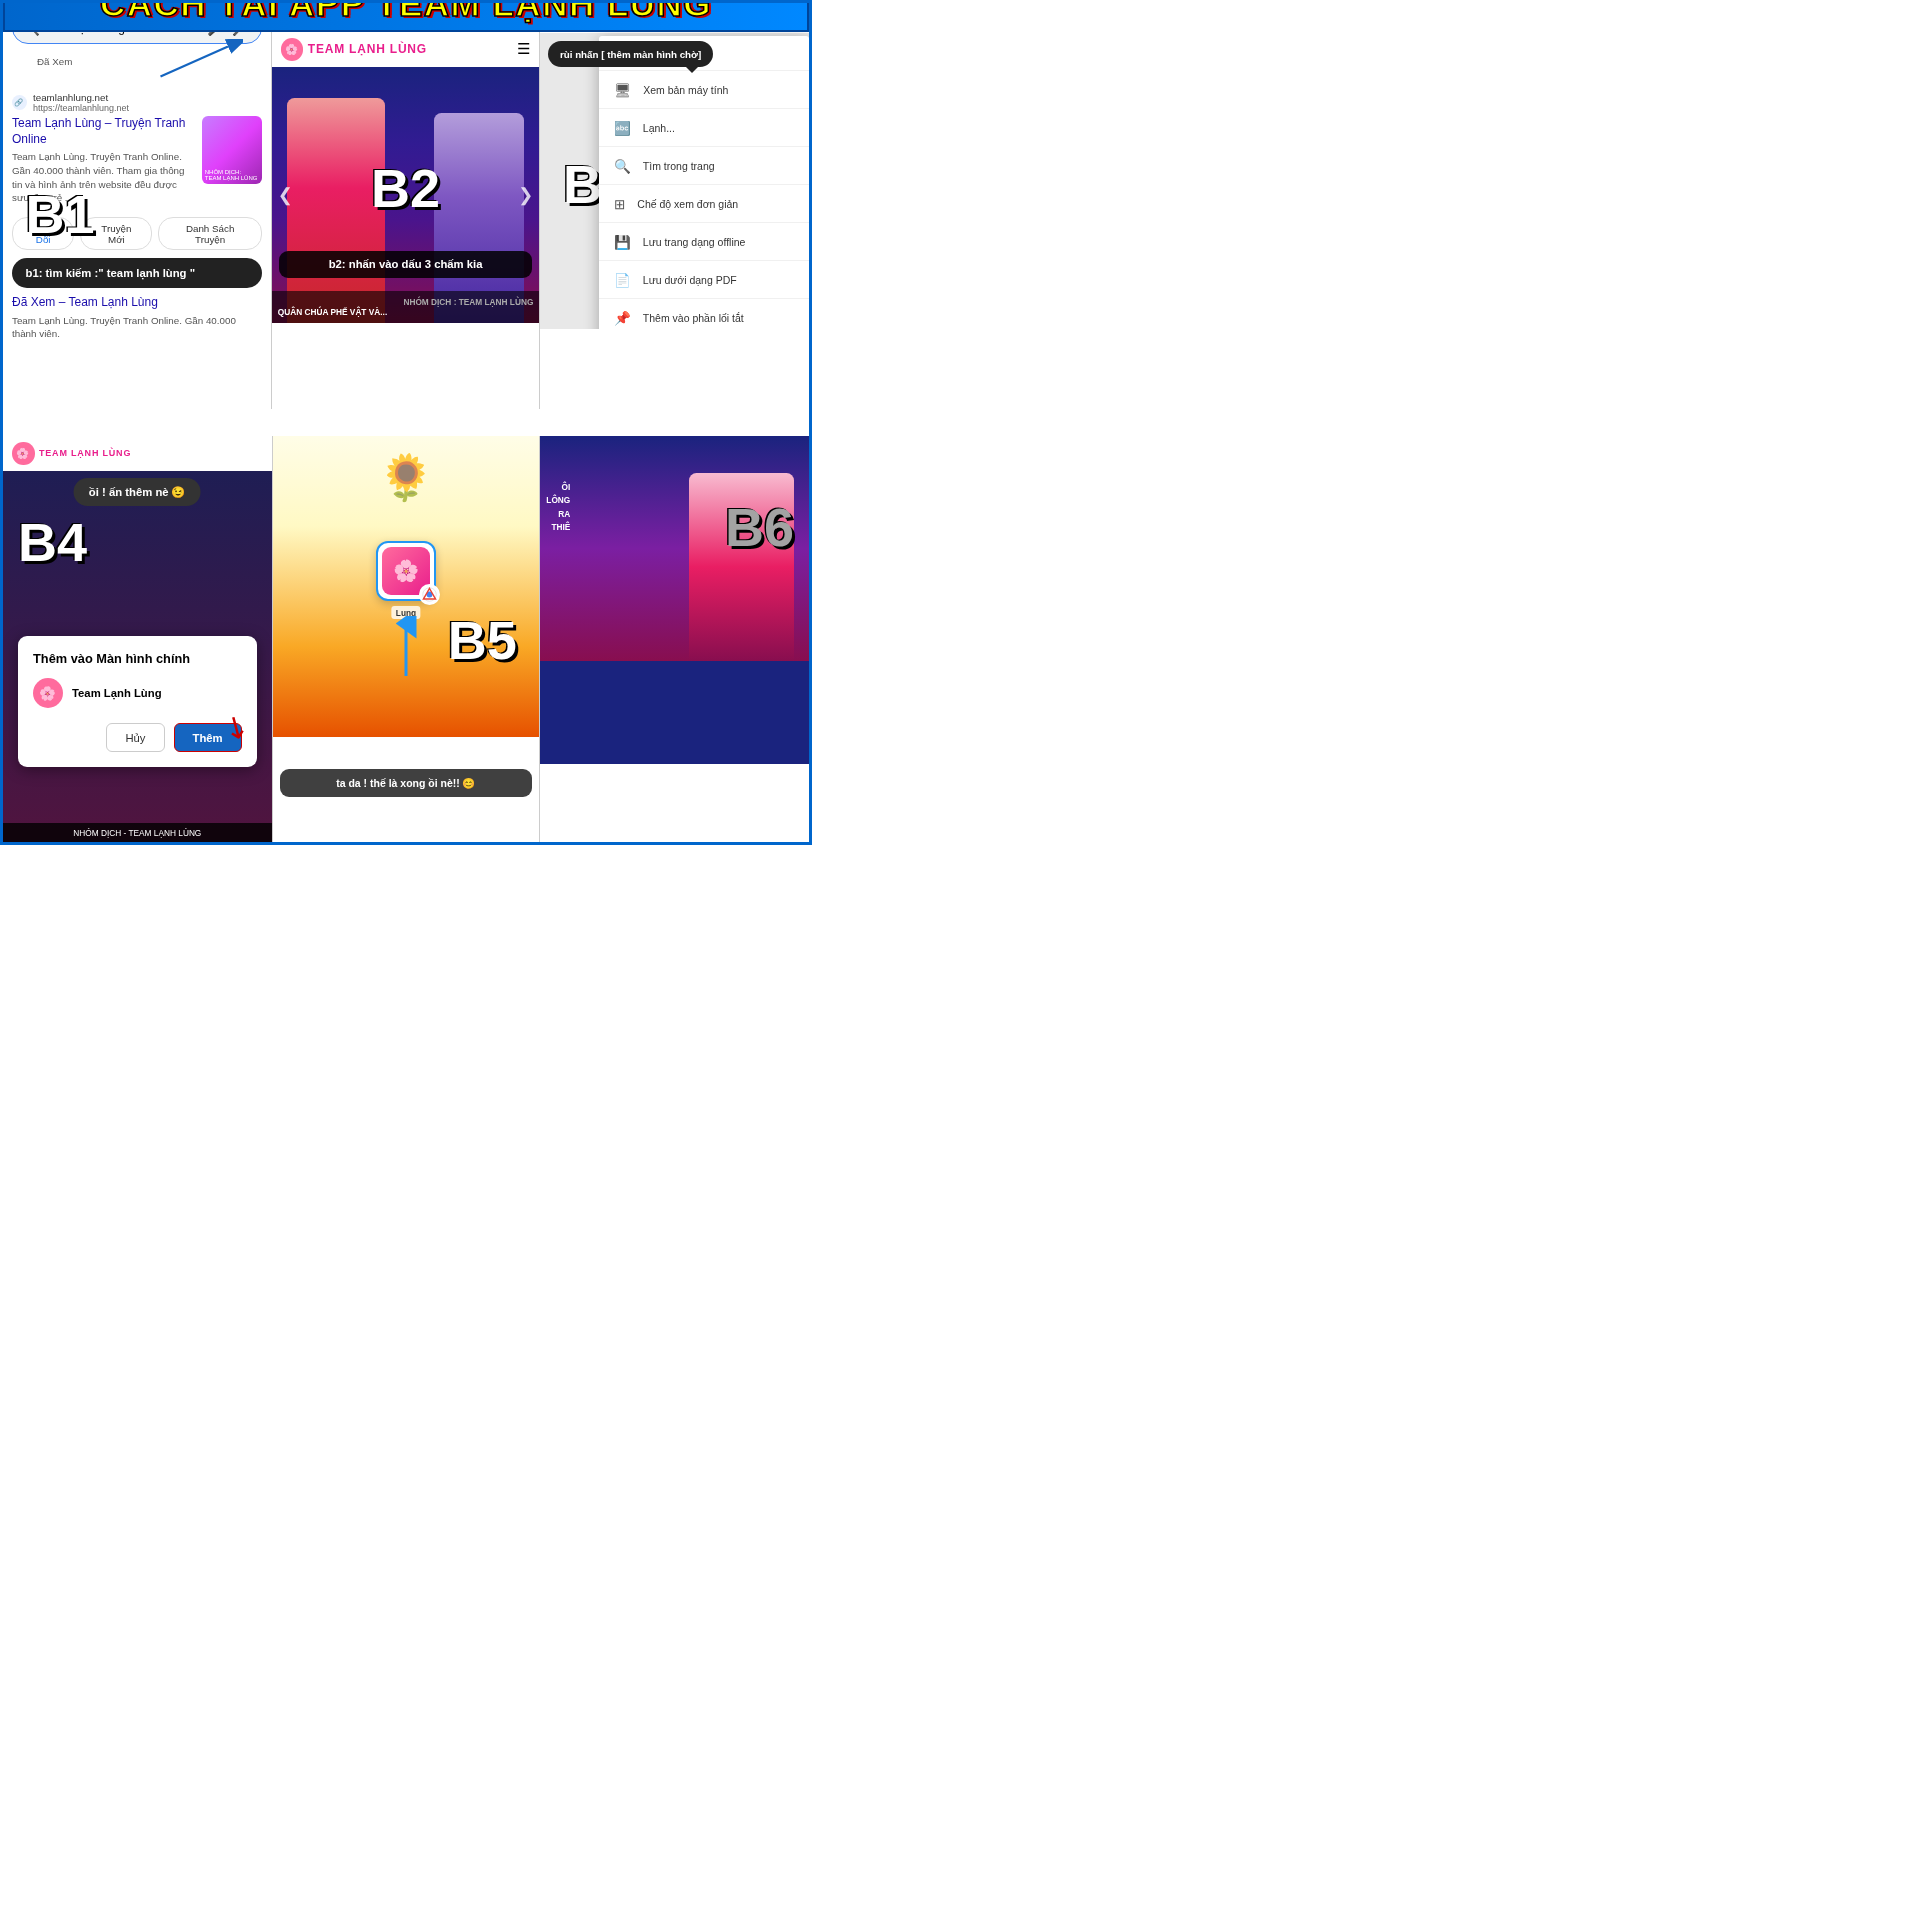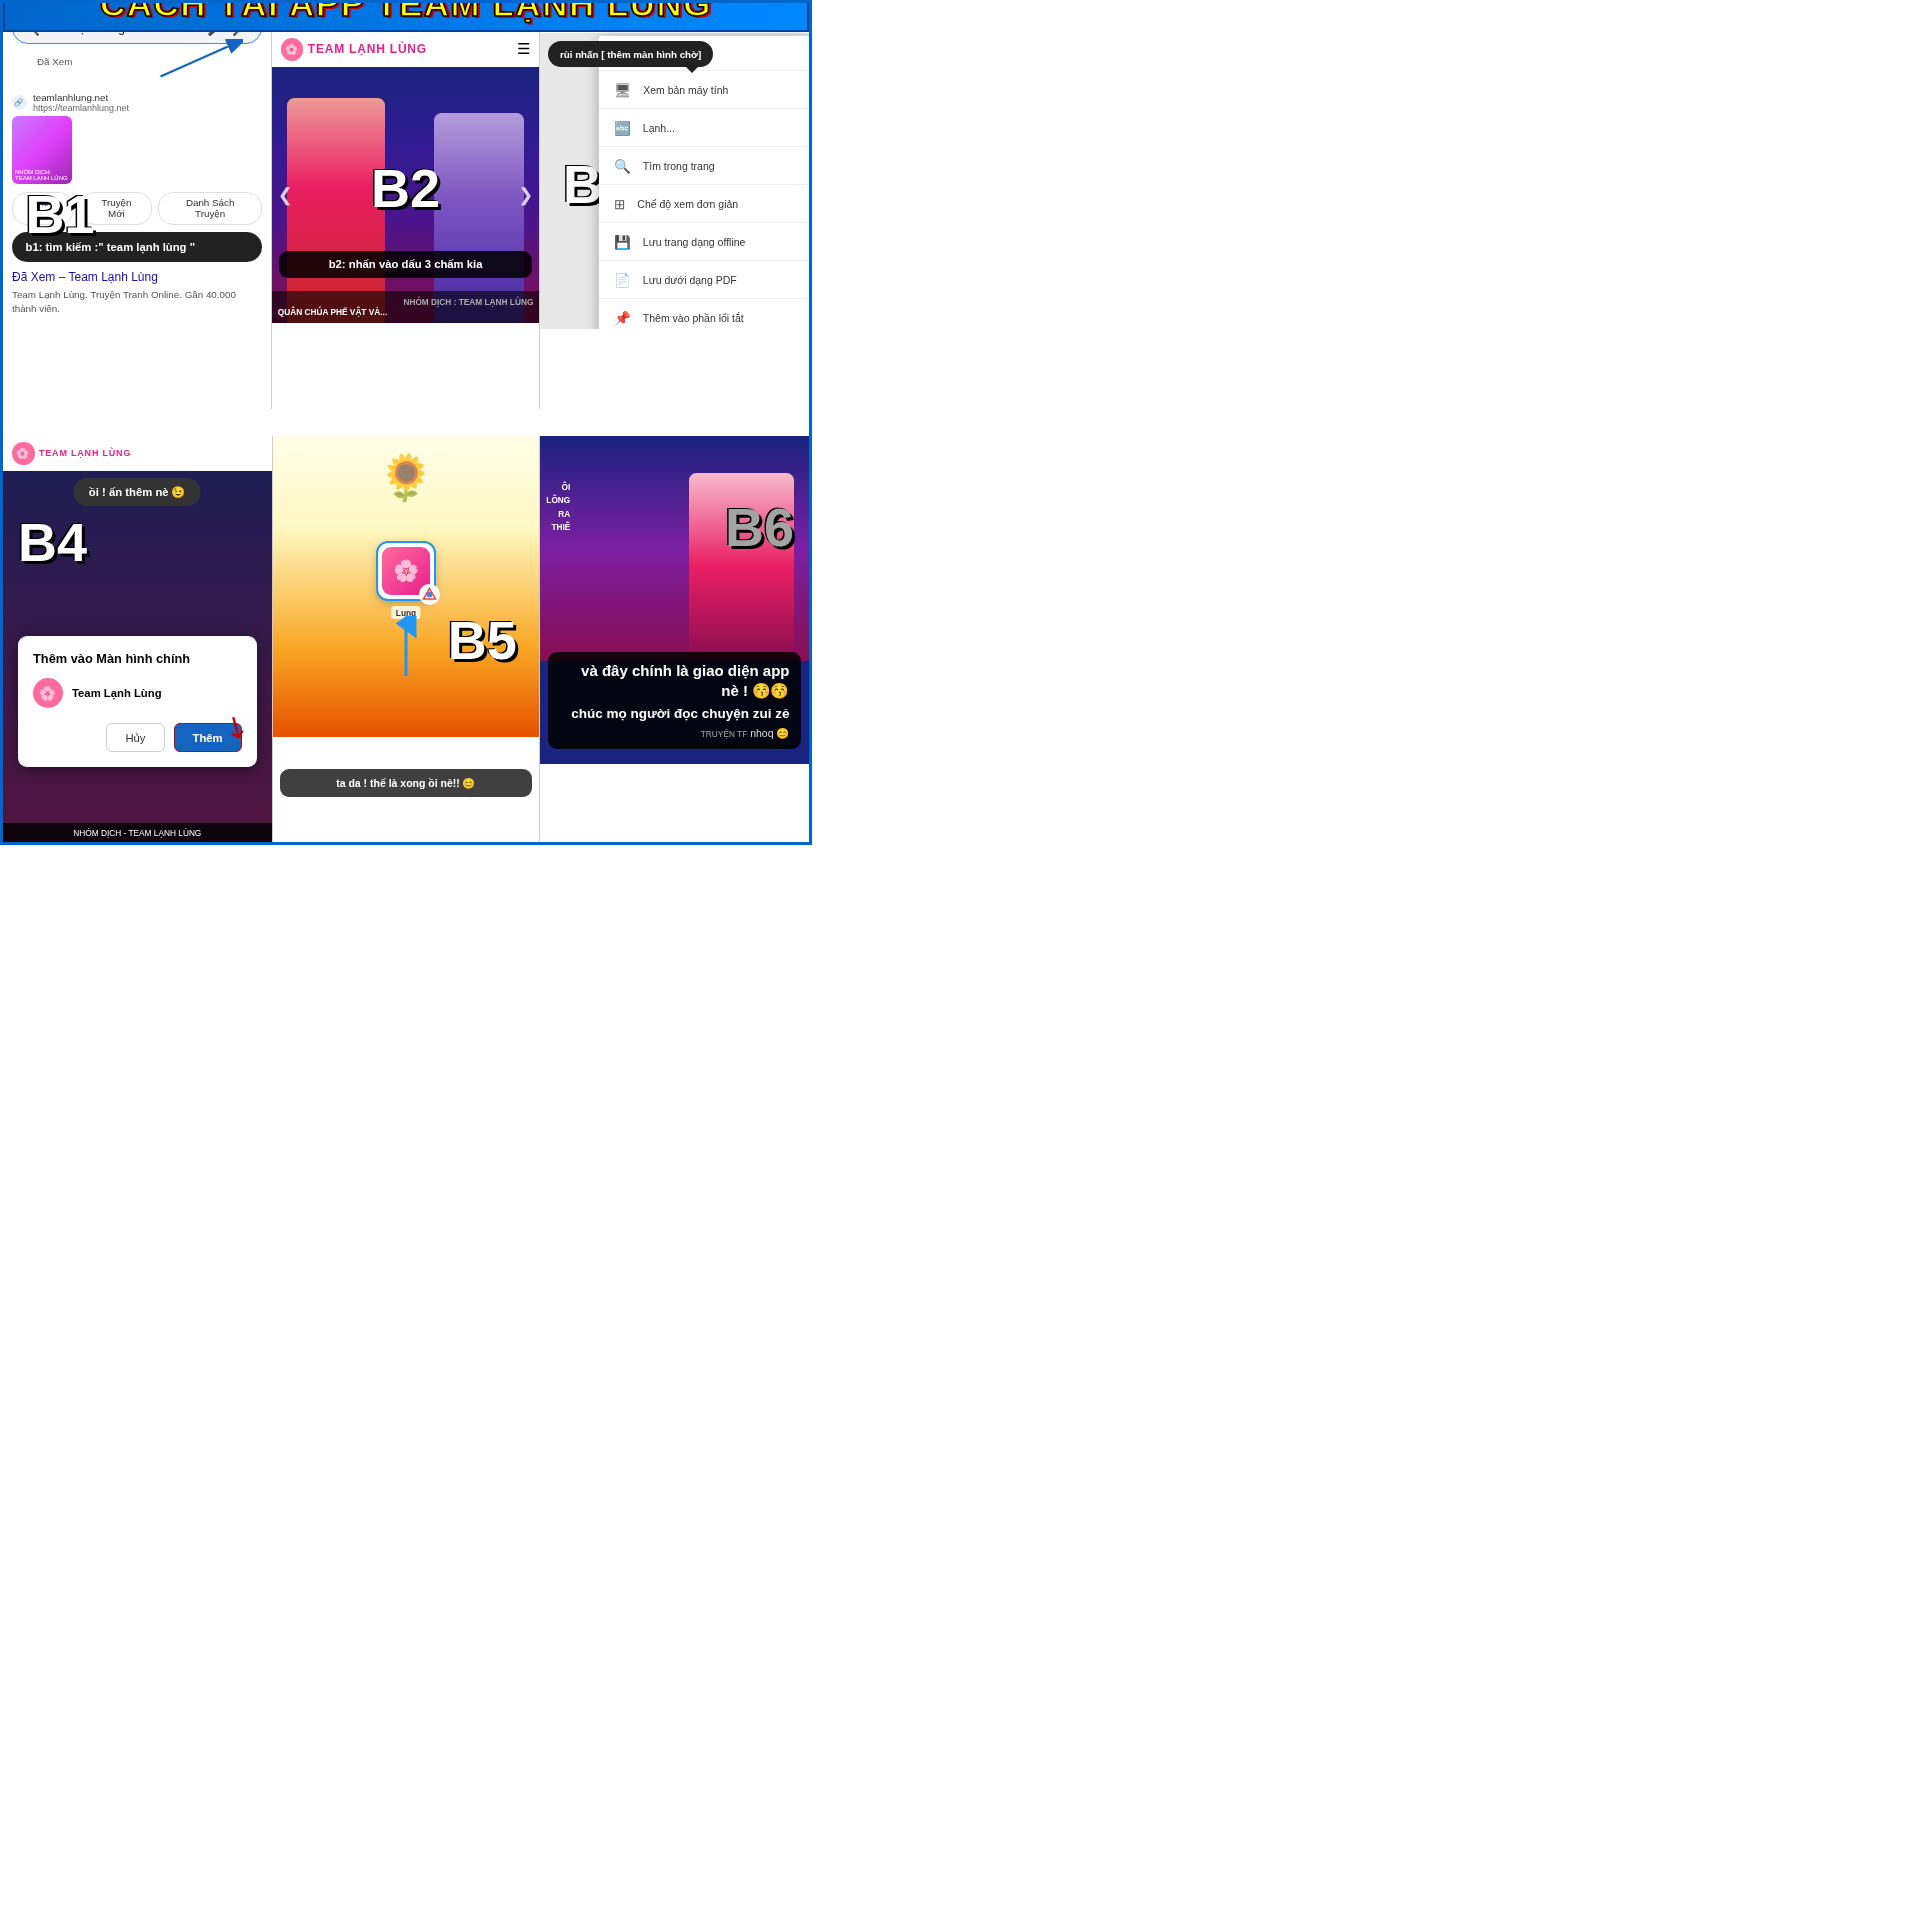--- a/index.html
+++ b/index.html
@@ -882,20 +882,24 @@
       <div class="result-item">
         <div class="result-site">
           <div class="site-favicon">🔗</div>
           <div>
             <div class="site-name">teamlanhlung.net</div>
             <div class="site-url">https://teamlanhlung.net</div>
           </div>
         </div>
 
         <div class="result-with-image">
+          <div class="result-text">
+            <div class="result-title">Team Lạnh Lùng – Truyện Tranh Online</div>
+            <div class="result-desc">Team Lạnh Lùng. Truyện Tranh Online. Gần 40.000 thành viên. Tham gia thông tin và hình ảnh trên website đều được sưu tầm trẻ ...</div>
+          </div>
           <div class="result-thumb">
             <span>NHÓM DỊCH: TEAM LẠNH LÙNG</span>
           </div>
         </div>
       </div>
 
       <div class="action-buttons">
         <button class="action-btn theo-doi-btn">Theo Dõi</button>
         <button class="action-btn">Truyện Mới</button>
         <button class="action-btn">Danh Sách Truyện</button>
@@ -1078,25 +1082,17 @@
 
       <div class="manga-text-overlay">
         <div>ÔI</div>
         <div>LÔNG</div>
         <div>RA</div>
         <div>THIÊ</div>
       </div>
 
       <div class="b6-label">B6</div>
 
-      <div class="b6-caption-box">
-        <div class="b6-main-caption">và đây chính là giao diện app nè ! 😚😚</div>
-        <div class="b6-sub-caption">chúc mọ người đọc chuyện zui zẻ</div>
-        <div class="b6-footer-caption">
-          <span class="truyentf-label">TRUYỆN TF</span>
-          <span>nhoq 😊</span>
-        </div>
-      </div>
     </div>
 
   </div>
 </div>
 
 
 </body></html>

